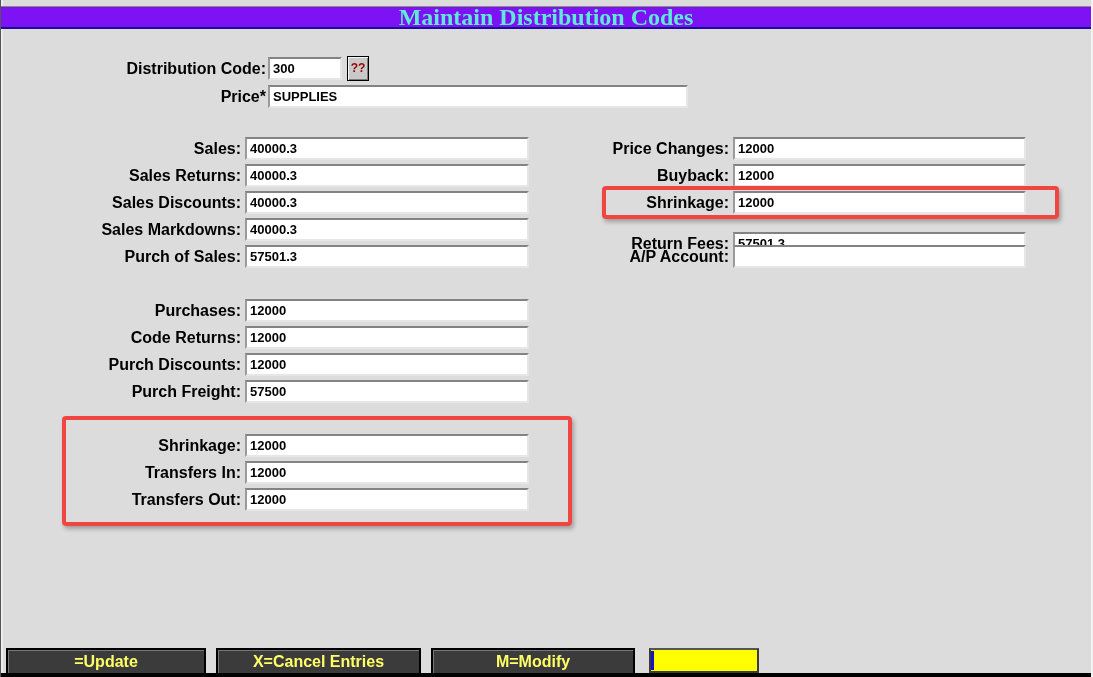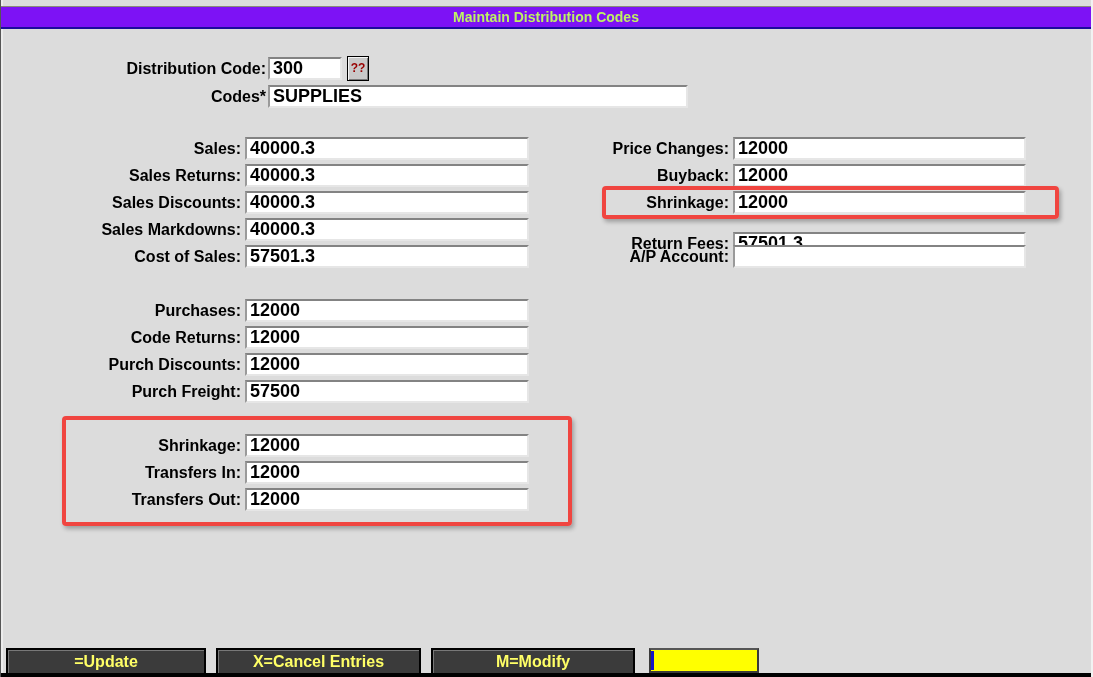--- a/index.html
+++ b/index.html
@@ -15,37 +15,37 @@
   }
   
   #titlebar {
     position:absolute; left:0; top:6px; width:100%; height:23px;
     background:#7d12f5;
     border-top:1px solid #8a8a7a;
     border-bottom:2px solid #1c0c9c;
     text-align:center;
   }
   #titlebar .t {
-    font-size:14px; font-weight:bold; color:#bef264; line-height:20px;
+    font-size:24px; font-weight:bold; color:#5eead4; line-height:20px;font-family:Liberation Serif, serif;
   }
   
   .section { position:absolute; left:0; top:0; width:100%; }
   .frow { position:absolute; left:0; width:100%; height:27px; }
   .frow label {
     position:absolute; top:0; text-align:right;
     font-size:16px; font-weight:bold; color:#000; line-height:24px;
     white-space:nowrap;
   }
   .fld {
     position:absolute; top:0; height:23px;
     background:#fff;
     border:2px solid;
     border-color:#838383 #e6e6e6 #e6e6e6 #9a9a9a;
     font-family:"Liberation Sans", sans-serif;
-    font-size:18px; font-weight:bold; color:#000;
+    font-size:13px; font-weight:bold; color:#000;
     padding:9px 3px; outline:none;
   }
   
   .top-label { left:0; width:265px; }
   
   .lcol label { left:0;   width:240px; }
   .lcol .fld  { left:244px; width:284px; }
   .rcol label { left:450px; width:278px; }
   .rcol .fld  { left:732px; width:293px; }
   
@@ -103,21 +103,21 @@
   <div id="titlebar">
     <span class="t">Maintain Distribution Codes</span>
   </div>
 
   <div class="section" style="top:57px">
     <div class="frow" style="top:0">
       <label class="top-label">Distribution Code:</label>
       <input class="fld" style="left: 267px; width: 74px;" value="300">
     </div>
     <div class="frow" style="top:28px">
-      <label class="top-label">Codes*</label>
+      <label class="top-label">Price*</label>
       <input class="fld" style="left: 267px; width: 420px;" value="SUPPLIES">
     </div>
   </div>
   <button id="lookup-btn">??</button>
 
   <div class="section lcol" style="top:137px">
     <div class="frow" style="top:0">
       <label>Sales:</label>
       <input class="fld" value="40000.3" style="">
     </div>
@@ -127,21 +127,21 @@
     </div>
     <div class="frow" style="top:54px">
       <label>Sales Discounts:</label>
       <input class="fld" value="40000.3" style="">
     </div>
     <div class="frow" style="top:81px">
       <label>Sales Markdowns:</label>
       <input class="fld" value="40000.3" style="">
     </div>
     <div class="frow" style="top:108px">
-      <label>Cost of Sales:</label>
+      <label>Purch of Sales:</label>
       <input class="fld" value="57501.3" style="">
     </div>
   </div>
 
   <div class="section rcol" style="top:137px">
     <div class="frow" style="top:0">
       <label>Price Changes:</label>
       <input class="fld" value="12000" style="">
     </div>
     <div class="frow" style="top:27px">

